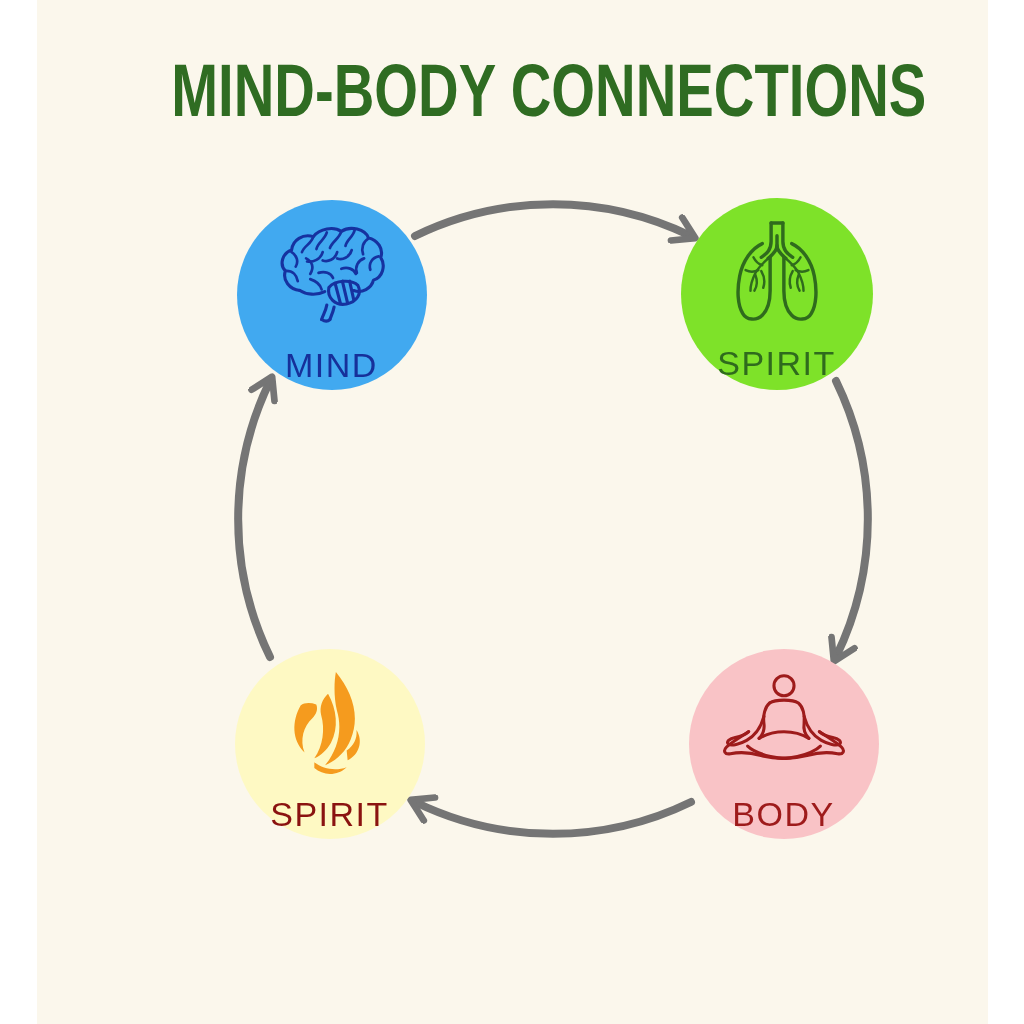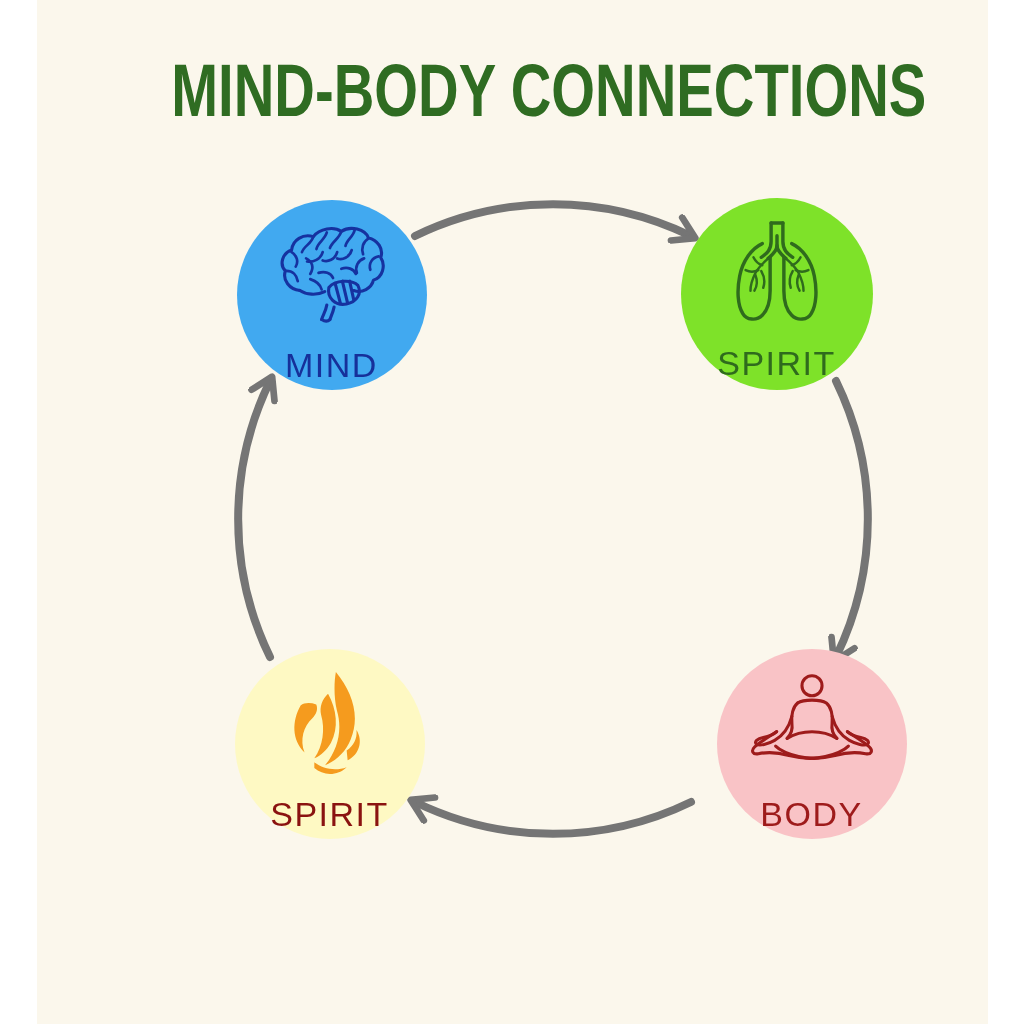--- a/index.html
+++ b/index.html
@@ -12,21 +12,21 @@
 
   .arrows{position:absolute;left:0;top:0;width:1024px;height:1024px;}
 
   .node{position:absolute;border-radius:50%;display:flex;flex-direction:column;
         align-items:center;box-sizing:border-box;padding-top:20px;}
   .node .iconbox{height:112px;display:flex;align-items:center;justify-content:center;}
   .node .label{font-size:34px;letter-spacing:1.5px;line-height:36px;margin-top:15px;}
 
   #node-mind  {left:200px;top:200px;width:190px;height:190px;}
   #node-breath{left:644px;top:198px;width:192px;height:192px;}
-  #node-body  {left:680px;top:649px;width:190px;height:190px;text-align:right;}
+  #node-body  {left:652px;top:649px;width:190px;height:190px;text-align:right;}
   #node-spirit{left:198px;top:649px;width:190px;height:190px;}
 </style>
 </head>
 <body>
 
 <div id="canvas" style="background: rgb(251, 247, 236);">
 
   <div class="title-wrap">
     <span class="title-text" style="color: rgb(47, 108, 34);">MIND-BODY CONNECTIONS</span>
   </div>

